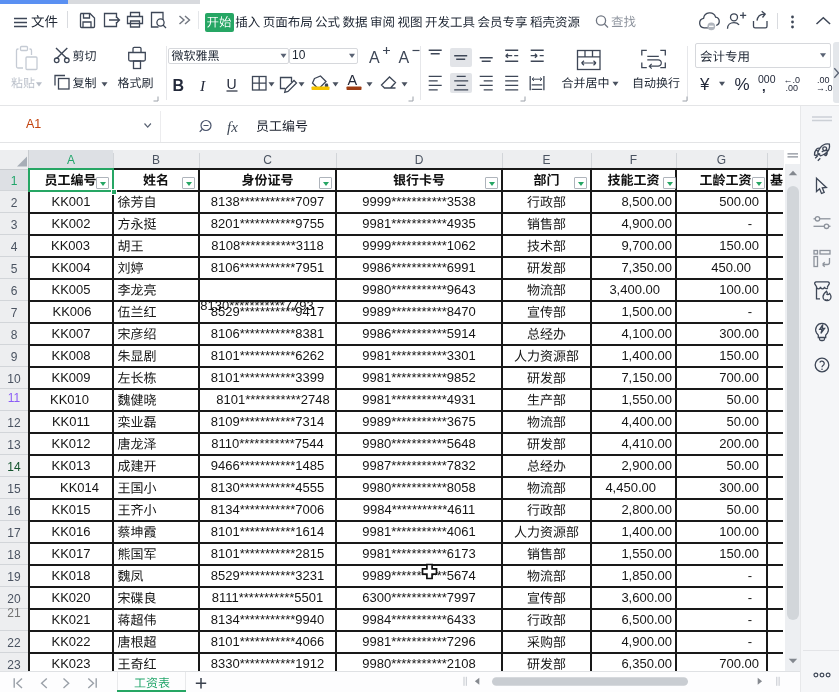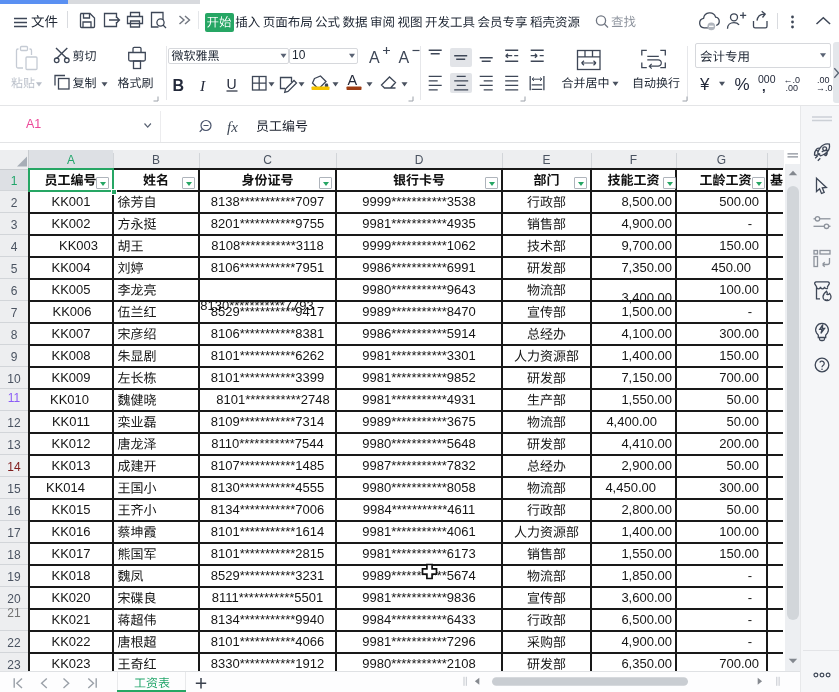--- a/index.html
+++ b/index.html
@@ -28,21 +28,21 @@
 <div class="a" style="left:687px;top:46px;width:1px;height:54px;background:#e6e7ea"></div>
 <div class="a" style="left:168px;top:47.5px;width:121px;height:16.5px;border:1px solid #d6d8dc;border-radius:2px"></div>
 <div class="a" style="left:288.5px;top:47.5px;width:69px;height:16.5px;border:1px solid #d6d8dc;border-radius:2px"></div>
 <div class="a" style="left:292px;top:47px;width:40px;height:17px;line-height:17px;font-size:12px;color:#212936">10</div>
 <div class="a" style="left:694.5px;top:43px;width:136.5px;height:24.5px;border:1px solid #d6d8dc;border-radius:2px"></div>
 <div class="a" style="left:832.5px;top:42px;width:6.5px;height:61px;background:#e4e7eb;border-radius:3px 0 0 3px"></div>
 <div class="a" style="left:449.5px;top:47.5px;width:22px;height:19px;background:#e2e4e8;border-radius:2px"></div>
 <div class="a" style="left:449.5px;top:72.5px;width:22px;height:20px;background:#e2e4e8;border-radius:2px"></div>
 <div class="a" style="left:0;top:142px;width:800px;height:1px;background:#e3e4e6"></div>
 <div class="a" style="left:160px;top:111px;width:1px;height:31px;background:#ececee"></div>
-<div class="a" style="left:26px;top:117px;width:40px;height:14px;line-height:14px;font-size:12.5px;color:#ec4899">A1</div>
+<div class="a" style="left:26px;top:117px;width:40px;height:14px;line-height:14px;font-size:12.5px;color:#c2410c">A1</div>
 <div class="a" style="left:0;top:150px;width:784px;height:19px;background:#edeef0"></div>
 <div class="a" style="left:0;top:169px;width:28px;height:502px;background:#edeef0"></div>
 <div class="a" style="left:29px;top:150px;width:84px;height:19px;background:#dde0e4"></div>
 <div class="a" style="left:0;top:169px;width:28px;height:22px;background:#dde0e4"></div>
 <div class="a" style="left:0;top:168.5px;width:784px;height:1px;background:#c8cbcf"></div>
 <div class="a" style="left:28px;top:150px;width:1px;height:19px;background:#c8cbcf"></div>
 <div class="a" style="left:113px;top:153px;width:1px;height:15px;background:#d2d5d9"></div>
 <div class="a" style="left:199px;top:153px;width:1px;height:15px;background:#d2d5d9"></div>
 <div class="a" style="left:336px;top:153px;width:1px;height:15px;background:#d2d5d9"></div>
 <div class="a" style="left:502px;top:153px;width:1px;height:15px;background:#d2d5d9"></div>
@@ -118,34 +118,34 @@
 <div class="cell ctr" style="left:30px;top:192px;width:82px">KK001</div>
 <div class="cell ctr" style="left:200px;top:192px;width:135px">8138***********7097</div>
 <div class="cell ctr" style="left:337px;top:192px;width:164px">9999***********3538</div>
 <div class="cell num" style="left:592px;top:192px;width:83px;padding-right:3px">8,500.00</div>
 <div class="cell num" style="left:677px;top:192px;width:89px;padding-right:7px">500.00</div>
 <div class="cell ctr" style="left:30px;top:214px;width:82px">KK002</div>
 <div class="cell ctr" style="left:200px;top:214px;width:135px">8201***********9755</div>
 <div class="cell ctr" style="left:337px;top:214px;width:164px">9981***********4935</div>
 <div class="cell num" style="left:592px;top:214px;width:83px;padding-right:3px">4,900.00</div>
 <div class="cell num" style="left:677px;top:214px;width:89px;padding-right:14px">-</div>
-<div class="cell ctr" style="left:38px;top:236px;width:81px">KK003</div>
+<div class="cell ctr" style="left:30px;top:236px;width:81px">KK003</div>
 <div class="cell ctr" style="left:200px;top:236px;width:135px">8108***********3118</div>
 <div class="cell ctr" style="left:337px;top:236px;width:164px">9999***********1062</div>
 <div class="cell num" style="left:592px;top:236px;width:83px;padding-right:3px">9,700.00</div>
 <div class="cell num" style="left:677px;top:236px;width:89px;padding-right:7px">150.00</div>
 <div class="cell ctr" style="left:30px;top:258px;width:82px">KK004</div>
 <div class="cell ctr" style="left:200px;top:258px;width:135px">8106***********7951</div>
 <div class="cell ctr" style="left:337px;top:258px;width:164px">9986***********6991</div>
 <div class="cell num" style="left:592px;top:258px;width:83px;padding-right:3px">7,350.00</div>
 <div class="cell num" style="left:677px;top:258px;width:81px;padding-right:7px">450.00</div>
 <div class="cell ctr" style="left:30px;top:280px;width:82px">KK005</div>
 <div class="cell ctr" style="left:200px;top:296px;width:114px">8130***********7793</div>
 <div class="cell ctr" style="left:337px;top:280px;width:164px">9980***********9643</div>
-<div class="cell num" style="left:592px;top:288px;width:83px;padding-right:3px">3,400.00</div>
+<div class="cell num" style="left:592px;top:280px;width:83px;padding-right:15px">3,400.00</div>
 <div class="cell num" style="left:677px;top:280px;width:89px;padding-right:7px">100.00</div>
 <div class="cell ctr" style="left:30px;top:302px;width:84px">KK006</div>
 <div class="cell ctr" style="left:200px;top:302px;width:135px">8529***********9417</div>
 <div class="cell ctr" style="left:337px;top:302px;width:164px">9989***********8470</div>
 <div class="cell num" style="left:592px;top:302px;width:83px;padding-right:3px">1,500.00</div>
 <div class="cell num" style="left:677px;top:302px;width:89px;padding-right:14px">-</div>
 <div class="cell ctr" style="left:30px;top:324px;width:82px">KK007</div>
 <div class="cell ctr" style="left:200px;top:324px;width:135px">8106***********8381</div>
 <div class="cell ctr" style="left:337px;top:324px;width:164px">9986***********5914</div>
 <div class="cell num" style="left:592px;top:324px;width:83px;padding-right:3px">4,100.00</div>
@@ -161,33 +161,33 @@
 <div class="cell num" style="left:592px;top:368px;width:83px;padding-right:3px">7,150.00</div>
 <div class="cell num" style="left:677px;top:368px;width:89px;padding-right:7px">700.00</div>
 <div class="cell ctr" style="left:30px;top:390px;width:79px">KK010</div>
 <div class="cell ctr" style="left:200px;top:390px;width:146px">8101***********2748</div>
 <div class="cell ctr" style="left:337px;top:390px;width:164px">9981***********4931</div>
 <div class="cell num" style="left:592px;top:390px;width:83px;padding-right:3px">1,550.00</div>
 <div class="cell num" style="left:677px;top:390px;width:89px;padding-right:7px">50.00</div>
 <div class="cell ctr" style="left:30px;top:412px;width:82px">KK011</div>
 <div class="cell ctr" style="left:200px;top:412px;width:135px">8109***********7314</div>
 <div class="cell ctr" style="left:337px;top:412px;width:164px">9989***********3675</div>
-<div class="cell num" style="left:592px;top:412px;width:83px;padding-right:18px">4,400.00</div>
+<div class="cell num" style="left:592px;top:412px;width:83px;padding-right:3px">4,400.00</div>
 <div class="cell num" style="left:677px;top:412px;width:89px;padding-right:7px">50.00</div>
 <div class="cell ctr" style="left:30px;top:434px;width:82px">KK012</div>
 <div class="cell ctr" style="left:200px;top:434px;width:135px">8110***********7544</div>
 <div class="cell ctr" style="left:337px;top:434px;width:164px">9980***********5648</div>
 <div class="cell num" style="left:592px;top:434px;width:83px;padding-right:3px">4,410.00</div>
 <div class="cell num" style="left:677px;top:434px;width:89px;padding-right:7px">200.00</div>
 <div class="cell ctr" style="left:30px;top:456px;width:82px">KK013</div>
-<div class="cell ctr" style="left:200px;top:456px;width:135px">8107***********1485</div>
+<div class="cell ctr" style="left:200px;top:456px;width:135px">9466***********1485</div>
 <div class="cell ctr" style="left:337px;top:456px;width:164px">9987***********7832</div>
 <div class="cell num" style="left:592px;top:456px;width:83px;padding-right:3px">2,900.00</div>
 <div class="cell num" style="left:677px;top:456px;width:89px;padding-right:7px">50.00</div>
-<div class="cell ctr" style="left:30px;top:478px;width:71px">KK014</div>
+<div class="cell ctr" style="left:44px;top:478px;width:71px">KK014</div>
 <div class="cell ctr" style="left:200px;top:478px;width:135px">8130***********4555</div>
 <div class="cell ctr" style="left:337px;top:478px;width:164px">9980***********8058</div>
 <div class="cell num" style="left:592px;top:478px;width:83px;padding-right:19px">4,450.00</div>
 <div class="cell num" style="left:677px;top:478px;width:89px;padding-right:7px">300.00</div>
 <div class="cell ctr" style="left:30px;top:500px;width:82px">KK015</div>
 <div class="cell ctr" style="left:200px;top:500px;width:135px">8134***********7006</div>
 <div class="cell ctr" style="left:337px;top:500px;width:164px">9984***********4611</div>
 <div class="cell num" style="left:592px;top:500px;width:83px;padding-right:3px">2,800.00</div>
 <div class="cell num" style="left:677px;top:500px;width:89px;padding-right:7px">50.00</div>
 <div class="cell ctr" style="left:30px;top:522px;width:82px">KK016</div>
@@ -200,21 +200,21 @@
 <div class="cell ctr" style="left:337px;top:544px;width:164px">9981***********6173</div>
 <div class="cell num" style="left:592px;top:544px;width:83px;padding-right:3px">1,550.00</div>
 <div class="cell num" style="left:677px;top:544px;width:89px;padding-right:7px">150.00</div>
 <div class="cell ctr" style="left:30px;top:566px;width:82px">KK018</div>
 <div class="cell ctr" style="left:200px;top:566px;width:135px">8529***********3231</div>
 <div class="cell ctr" style="left:337px;top:566px;width:164px">9989***********5674</div>
 <div class="cell num" style="left:592px;top:566px;width:83px;padding-right:3px">1,850.00</div>
 <div class="cell num" style="left:677px;top:566px;width:89px;padding-right:14px">-</div>
 <div class="cell ctr" style="left:30px;top:588px;width:82px">KK020</div>
 <div class="cell ctr" style="left:200px;top:588px;width:135px">8111***********5501</div>
-<div class="cell ctr" style="left:337px;top:588px;width:164px">9981***********9836</div>
+<div class="cell ctr" style="left:337px;top:588px;width:164px">6300***********7997</div>
 <div class="cell num" style="left:592px;top:588px;width:83px;padding-right:3px">3,600.00</div>
 <div class="cell num" style="left:677px;top:588px;width:89px;padding-right:14px">-</div>
 <div class="cell ctr" style="left:30px;top:610px;width:82px">KK021</div>
 <div class="cell ctr" style="left:200px;top:610px;width:135px">8134***********9940</div>
 <div class="cell ctr" style="left:337px;top:610px;width:164px">9984***********6433</div>
 <div class="cell num" style="left:592px;top:610px;width:83px;padding-right:3px">6,500.00</div>
 <div class="cell num" style="left:677px;top:610px;width:89px;padding-right:14px">-</div>
 <div class="cell ctr" style="left:30px;top:632px;width:82px">KK022</div>
 <div class="cell ctr" style="left:200px;top:632px;width:135px">8101***********4066</div>
 <div class="cell ctr" style="left:337px;top:632px;width:164px">9981***********7296</div>
@@ -231,21 +231,21 @@
 <div class="rn" style="top:237px;color:#4a5361">4</div>
 <div class="rn" style="top:259px;color:#4a5361">5</div>
 <div class="rn" style="top:281px;color:#4a5361">6</div>
 <div class="rn" style="top:303px;color:#4a5361">7</div>
 <div class="rn" style="top:325px;color:#4a5361">8</div>
 <div class="rn" style="top:347px;color:#4a5361">9</div>
 <div class="rn" style="top:369px;color:#4a5361">10</div>
 <div class="rn" style="top:388px;color:#8b5cf6">11</div>
 <div class="rn" style="top:413px;color:#4a5361">12</div>
 <div class="rn" style="top:435px;color:#4a5361">13</div>
-<div class="rn" style="top:457px;color:#7f1d1d">14</div>
+<div class="rn" style="top:457px;color:#14532d">14</div>
 <div class="rn" style="top:479px;color:#4a5361">15</div>
 <div class="rn" style="top:501px;color:#4a5361">16</div>
 <div class="rn" style="top:523px;color:#4a5361">17</div>
 <div class="rn" style="top:545px;color:#4a5361">18</div>
 <div class="rn" style="top:567px;color:#4a5361">19</div>
 <div class="rn" style="top:589px;color:#4a5361">20</div>
 <div class="rn" style="top:603px;color:#737373">21</div>
 <div class="rn" style="top:633px;color:#4a5361">22</div>
 <div class="rn" style="top:655px;color:#4a5361">23</div>
 <div class="cl" style="left:71.0px;width:40px;color:#21a56a;margin-left:-20px">A</div>

